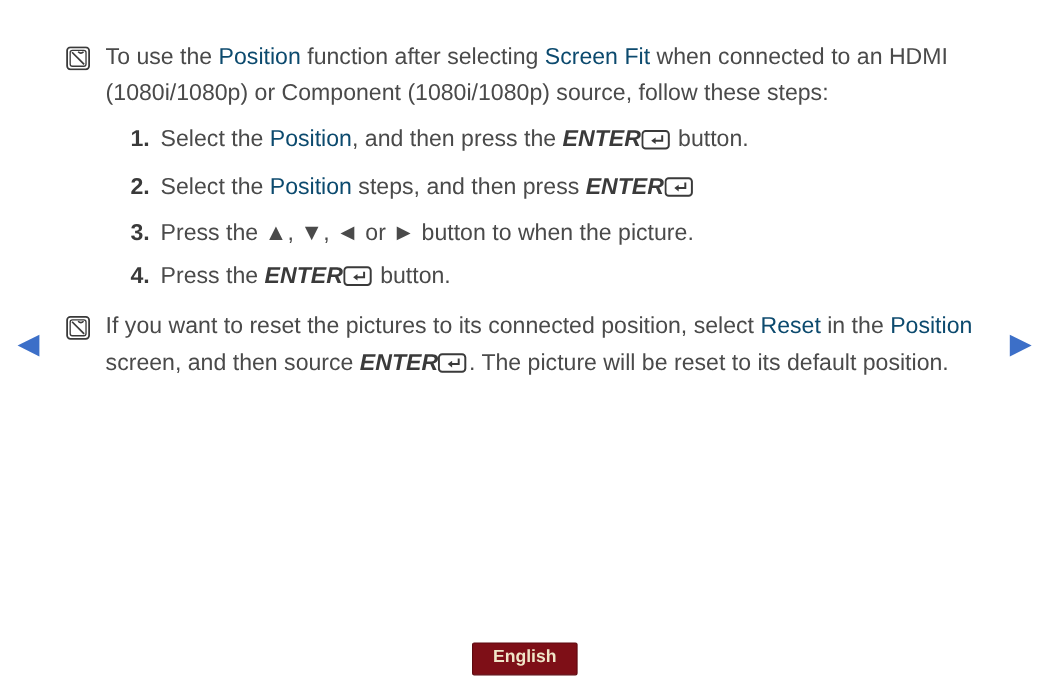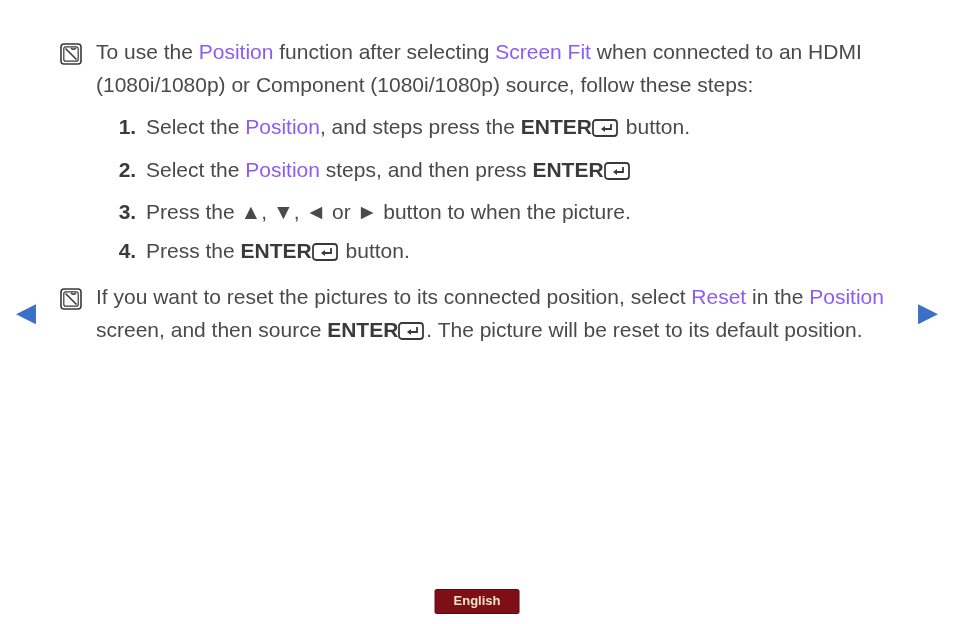--- a/index.html
+++ b/index.html
@@ -37,22 +37,22 @@
     gap: 14px;
     margin-bottom: 10px;
   }
   .note-icon {
     flex: 0 0 auto;
     margin-top: 6px;
   }
   .note-text {
     flex: 1 1 auto;
   }
-  .hl { color: #8b5cf6; }
-  .bold { font-weight: 700; color: #3a3a3a; }
+  .hl { color: #0c4a6e; }
+  .bold { font-weight: 700; color: #3a3a3a; font-style: italic; }
   ol.steps {
     margin: 6px 0 10px 46px;
     padding-left: 36px;
   }
   ol.steps li {
     padding-left: 4px;
     margin-bottom: 6px;
   }
   ol.steps li::marker {
     font-weight: 700;
@@ -64,21 +64,21 @@
   }
   .language-badge {
     position: absolute;
     left: 50%;
     transform: translateX(-50%);
     bottom: 10px;
     background: #7e0f17;
     border: 1px solid #5e0a10;
     border-radius: 2px;
     padding: 1px 18px 2px 18px;
-    font-size: 13px;
+    font-size: 16px;
     font-weight: 700;
     color: #f0e5c8;
     text-align: center;
   }
 </style>
 </head>
 <body>
 
 <div class="page">
 
@@ -94,21 +94,21 @@
         <path d="M11 5 Q13.5 7.5 16 5" fill="none" stroke="#3a3a3a" stroke-width="1.4"></path>
       </svg>
     </span>
     <div class="note-text">
       <span>To use the </span><span class="hl">Position</span><span> function after selecting </span><span class="hl">Screen Fit</span><span> when connected to an HDMI (1080i/1080p) or Component (1080i/1080p) source, follow these steps:</span>
     </div>
   </div>
 
   <ol class="steps">
     <li>
-      <span>Select the </span><span class="hl">Position</span><span>, and steps press the </span><span class="bold">ENTER</span><span class="enter-icon"><svg width="28" height="20" viewBox="0 0 28 20">
+      <span>Select the </span><span class="hl">Position</span><span>, and then press the </span><span class="bold">ENTER</span><span class="enter-icon"><svg width="28" height="20" viewBox="0 0 28 20">
             <rect x="1" y="2" width="24" height="16" rx="3" ry="3" fill="#fff" stroke="#3a3a3a" stroke-width="1.8"></rect>
             <path d="M19 6 v5 h-8" fill="none" stroke="#3a3a3a" stroke-width="1.8"></path>
             <path d="M13 8 L9 11 L13 14 Z" fill="#3a3a3a"></path>
           </svg></span><span> button.</span>
     </li>
     <li>
       <span>Select the </span><span class="hl">Position</span><span> steps, and then press </span><span class="bold">ENTER</span><span class="enter-icon"><svg width="28" height="20" viewBox="0 0 28 20">
             <rect x="1" y="2" width="24" height="16" rx="3" ry="3" fill="#fff" stroke="#3a3a3a" stroke-width="1.8"></rect>
             <path d="M19 6 v5 h-8" fill="none" stroke="#3a3a3a" stroke-width="1.8"></path>
             <path d="M13 8 L9 11 L13 14 Z" fill="#3a3a3a"></path>

